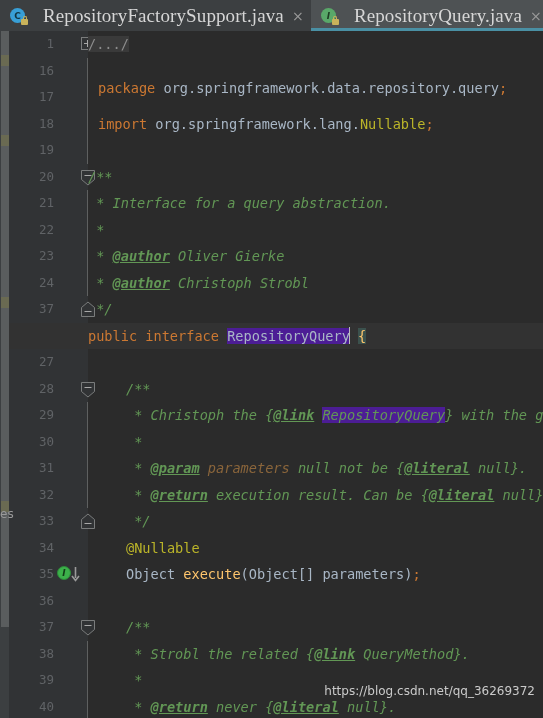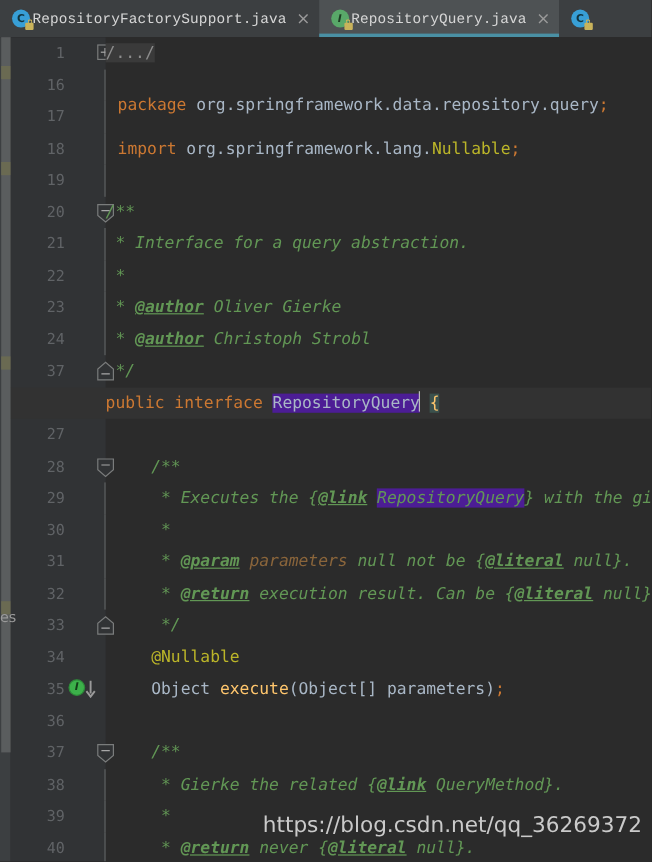--- a/index.html
+++ b/index.html
@@ -46,24 +46,24 @@
   .tab.inactive { background: #3c3f41; }
   .tab.active { background: #4e5254; }
   .tab.active::after {
     content: "";
     position: absolute;
     left: 0; right: 0; bottom: 0;
     height: 3px;
     background: #4a90a4;
   }
   .tab-label {
-    font-family: Liberation Mono, monospace;
-    font-size: 12px;
+    font-family: Liberation Serif, serif;
+    font-size: 19px;
     color: #d6d6d6;
-    margin-left: 2px;
+    margin-left: 18px;
     letter-spacing: 0.1px;
   }
   .tab-close {
     margin-left: 8px;
     color: #9a9a9a;
     font-size: 14px;
     line-height: 1;
     font-family: "DejaVu Sans", sans-serif;
     width: 12px;
     text-align: center;
@@ -280,21 +280,21 @@
     color: #9a9a9a;
     z-index: 6;
   }
 
   
   .watermark {
     position: absolute;
     right: 8px;
     bottom: 20px;
     font-family: "DejaVu Sans", sans-serif;
-    font-size: 18px;
+    font-size: 12px;
     color: #d8d8d8;
     opacity: 0.92;
     z-index: 9;
     white-space: nowrap;
   }
 </style>
 </head>
 <body>
 
 <div id="app">
@@ -355,39 +355,39 @@
             </svg></div><div class="codecell" style="padding-left: 0px; padding-right: 6px;"><span class="cmt"> */</span></div></div>
         <div class="row cur"><div class="lineno">26</div><div class="gicon"><span class="impl-mark">I</span><svg class="impl-arrow" viewBox="0 0 9 15">
               <line x1="4.5" y1="0" x2="4.5" y2="11" stroke="#9a9a9a" stroke-width="1.6"></line>
               <polyline points="1,9 4.5,13.5 8,9" fill="none" stroke="#9a9a9a" stroke-width="1.6"></polyline>
             </svg></div><div class="codecell" style="padding-left: 79px; padding-right: 6px; left: 0px; right: 0px;"><span class="kw">public interface </span><span class="ident hl">RepositoryQuery</span><span class="caret"></span><span class="plain"> </span><span class="brace-hl">{</span></div></div>
         <div class="row"><div class="lineno">27</div><div class="codecell" style="padding-left: 0px; padding-right: 6px;"></div></div>
         <div class="row"><div class="lineno">28</div><div class="fold"><svg width="18" height="27" viewBox="0 0 18 27">
               <path d="M2.5 6.5 H15.5 V15.5 L9 21 L2.5 15.5 Z" fill="#313335" stroke="#7a7c7c" stroke-width="1"></path>
               <line x1="5.5" y1="11.5" x2="12.5" y2="11.5" stroke="#a8a8a8" stroke-width="1"></line>
             </svg></div><div class="codecell" style="padding-left: 38px; padding-right: 6px;"><span class="cmt">/**</span></div></div>
-        <div class="row"><div class="lineno">29</div><div class="foldline"></div><div class="codecell" style="padding-left: 38px; padding-right: 6px;"><span class="cmt"> * Executes the {</span><span class="cmttag">@link</span><span class="cmt"> </span><span class="cmt hl">RepositoryQuery</span><span class="cmt">} with the giv</span></div></div>
+        <div class="row"><div class="lineno">29</div><div class="foldline"></div><div class="codecell" style="padding-left: 38px; padding-right: 6px;"><span class="cmt"> * Christoph the {</span><span class="cmttag">@link</span><span class="cmt"> </span><span class="cmt hl">RepositoryQuery</span><span class="cmt">} with the giv</span></div></div>
         <div class="row"><div class="lineno">30</div><div class="foldline"></div><div class="codecell" style="padding-left: 38px; padding-right: 6px;"><span class="cmt"> *</span></div></div>
         <div class="row"><div class="lineno">31</div><div class="foldline"></div><div class="codecell" style="padding-left: 38px; padding-right: 6px;"><span class="cmt"> * </span><span class="cmttag">@param</span><span class="cmtp"> parameters</span><span class="cmt"> null not be {</span><span class="cmttag">@literal</span><span class="cmt"> null}.</span></div></div>
         <div class="row"><div class="lineno">32</div><div class="foldline"></div><div class="codecell" style="padding-left: 38px; padding-right: 6px;"><span class="cmt"> * </span><span class="cmttag">@return</span><span class="cmt"> execution result. Can be {</span><span class="cmttag">@literal</span><span class="cmt"> null}</span></div></div>
         <div class="row"><div class="lineno">33</div><div class="fold"><svg width="18" height="27" viewBox="0 0 18 27">
               <path d="M2.5 20.5 V11.5 L9 6 L15.5 11.5 V20.5 Z" fill="#313335" stroke="#7a7c7c" stroke-width="1"></path>
               <line x1="5.5" y1="15.5" x2="12.5" y2="15.5" stroke="#a8a8a8" stroke-width="1"></line>
             </svg></div><div class="codecell" style="padding-left: 38px; padding-right: 6px;"><span class="cmt"> */</span></div></div>
         <div class="row"><div class="lineno">34</div><div class="codecell" style="padding-left: 38px; padding-right: 6px;"><span class="anno">@Nullable</span></div></div>
         <div class="row"><div class="lineno">35</div><div class="gicon"><span class="impl-mark">I</span><svg class="impl-arrow" viewBox="0 0 9 15">
               <line x1="4.5" y1="0" x2="4.5" y2="11" stroke="#9a9a9a" stroke-width="1.6"></line>
               <polyline points="1,9 4.5,13.5 8,9" fill="none" stroke="#9a9a9a" stroke-width="1.6"></polyline>
             </svg></div><div class="codecell" style="padding-left: 38px; padding-right: 6px;"><span class="plain">Object </span><span class="method">execute</span><span class="plain">(Object[] parameters)</span><span class="semi">;</span></div></div>
         <div class="row"><div class="lineno">36</div><div class="codecell" style="padding-left: 0px; padding-right: 6px;"></div></div>
         <div class="row"><div class="lineno">37</div><div class="fold"><svg width="18" height="27" viewBox="0 0 18 27">
               <path d="M2.5 6.5 H15.5 V15.5 L9 21 L2.5 15.5 Z" fill="#313335" stroke="#7a7c7c" stroke-width="1"></path>
               <line x1="5.5" y1="11.5" x2="12.5" y2="11.5" stroke="#a8a8a8" stroke-width="1"></line>
             </svg></div><div class="codecell" style="padding-left: 38px; padding-right: 6px;"><span class="cmt">/**</span></div></div>
-        <div class="row"><div class="lineno">38</div><div class="foldline"></div><div class="codecell" style="padding-left: 38px; padding-right: 6px;"><span class="cmt"> * Gierke the related {</span><span class="cmttag">@link</span><span class="cmt"> QueryMethod}.</span></div></div>
+        <div class="row"><div class="lineno">38</div><div class="foldline"></div><div class="codecell" style="padding-left: 38px; padding-right: 6px;"><span class="cmt"> * Strobl the related {</span><span class="cmttag">@link</span><span class="cmt"> QueryMethod}.</span></div></div>
         <div class="row"><div class="lineno">39</div><div class="foldline"></div><div class="codecell" style="padding-left: 38px; padding-right: 6px;"><span class="cmt"> *</span></div></div>
         <div class="row"><div class="lineno">40</div><div class="foldline"></div><div class="codecell" style="padding-left: 38px; padding-right: 6px;"><span class="cmt"> * </span><span class="cmttag">@return</span><span class="cmt"> never {</span><span class="cmttag">@literal</span><span class="cmt"> null}.</span></div></div>
       </div>
   </div>
 
   <div class="edge-hint">es</div>
 
   <div class="watermark">https://blog.csdn.net/qq_36269372</div>
 </div>
 

